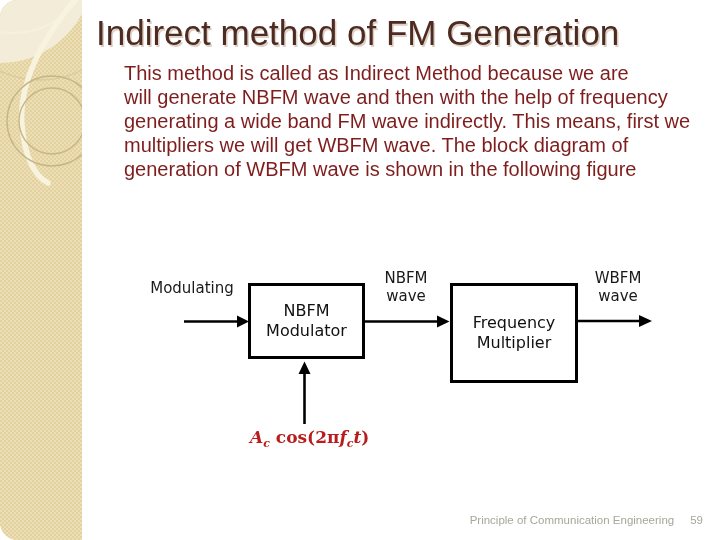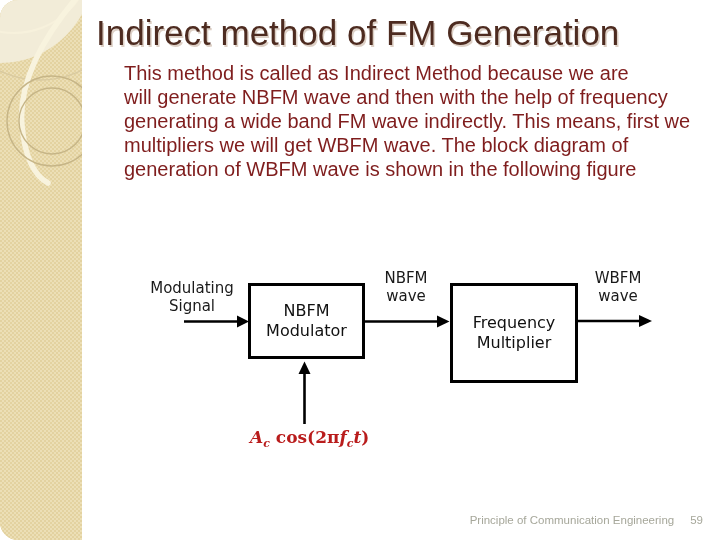--- a/index.html
+++ b/index.html
@@ -89,21 +89,20 @@
     <div>will generate NBFM wave and then with the help of frequency</div>
     <div>generating a wide band FM wave indirectly. This means, first we</div>
     <div>multipliers we will get WBFM wave. The block diagram of</div>
     <div>generation of WBFM wave is shown in the following figure</div>
   </div>
 
   <div>
 
     <div class="diagram-label" style="left:142px; top:279px; width:100px;">
       <div>Modulating</div>
-      <div>Signal</div>
     </div>
 
     <div class="dbox box-nbfm">
       <div>NBFM</div>
       <div>Modulator</div>
     </div>
 
     <div class="diagram-label" style="left:375px; top:269px; width:62px;">
       <div>NBFM</div>
       <div>wave</div>

